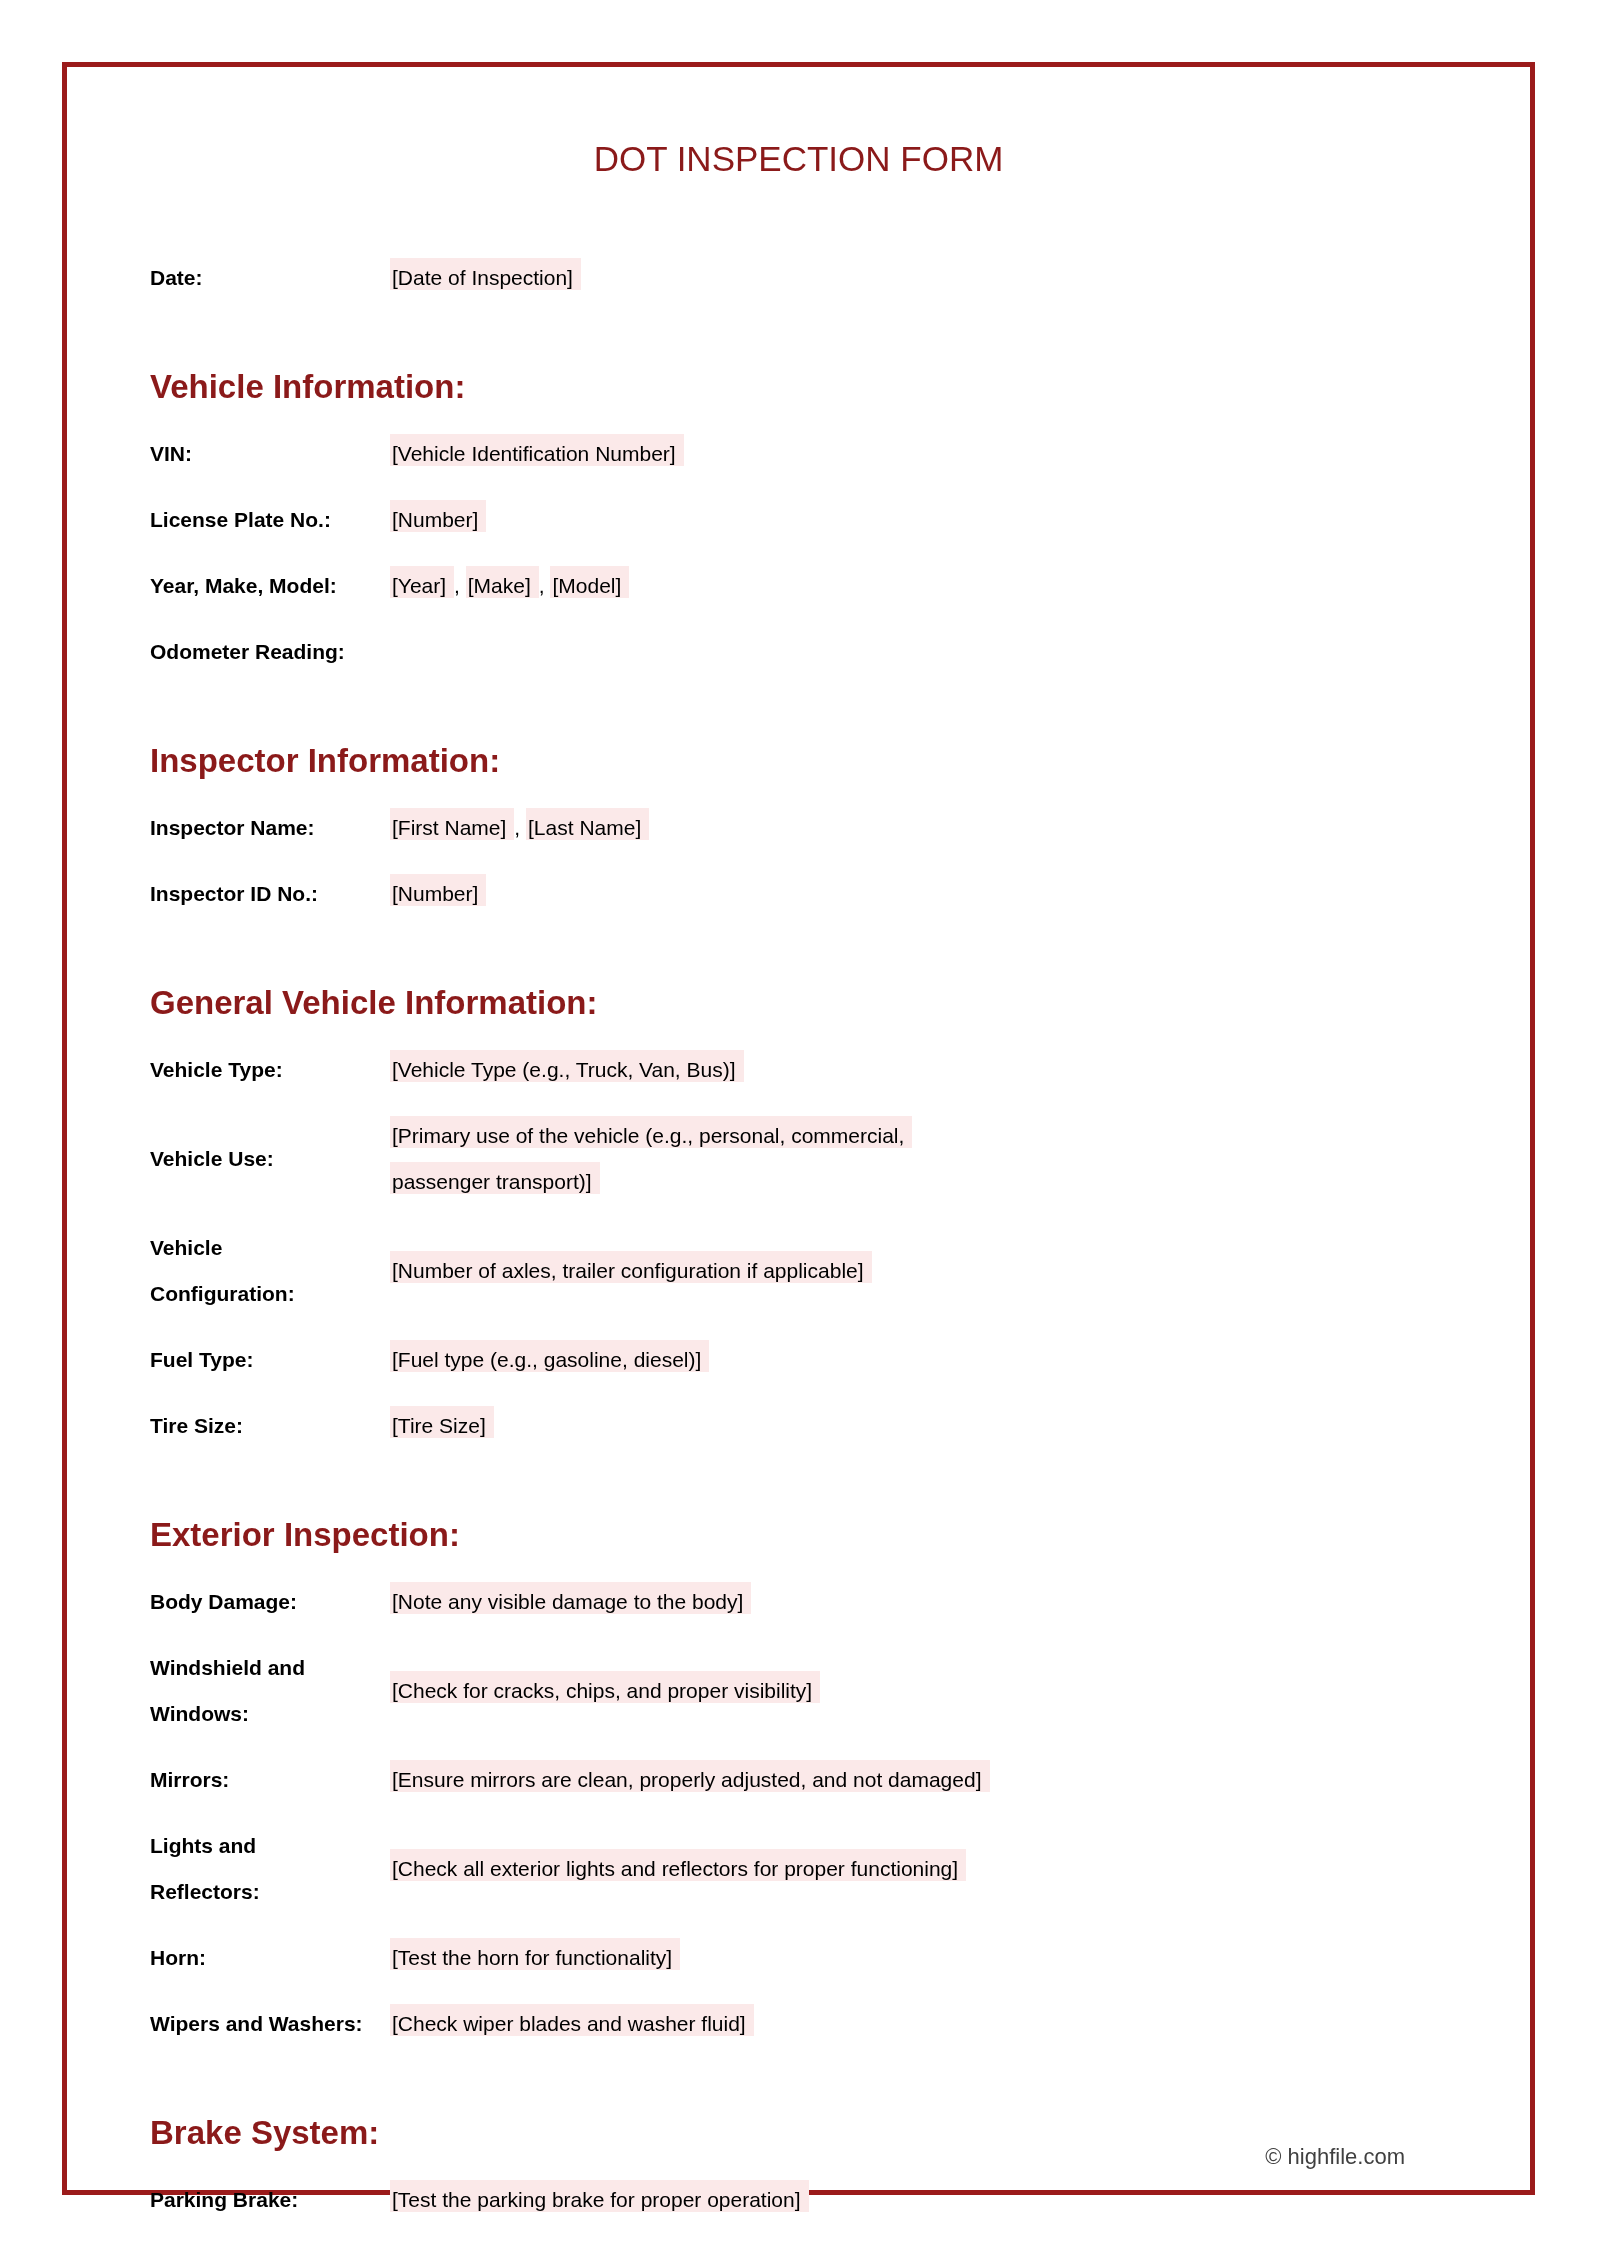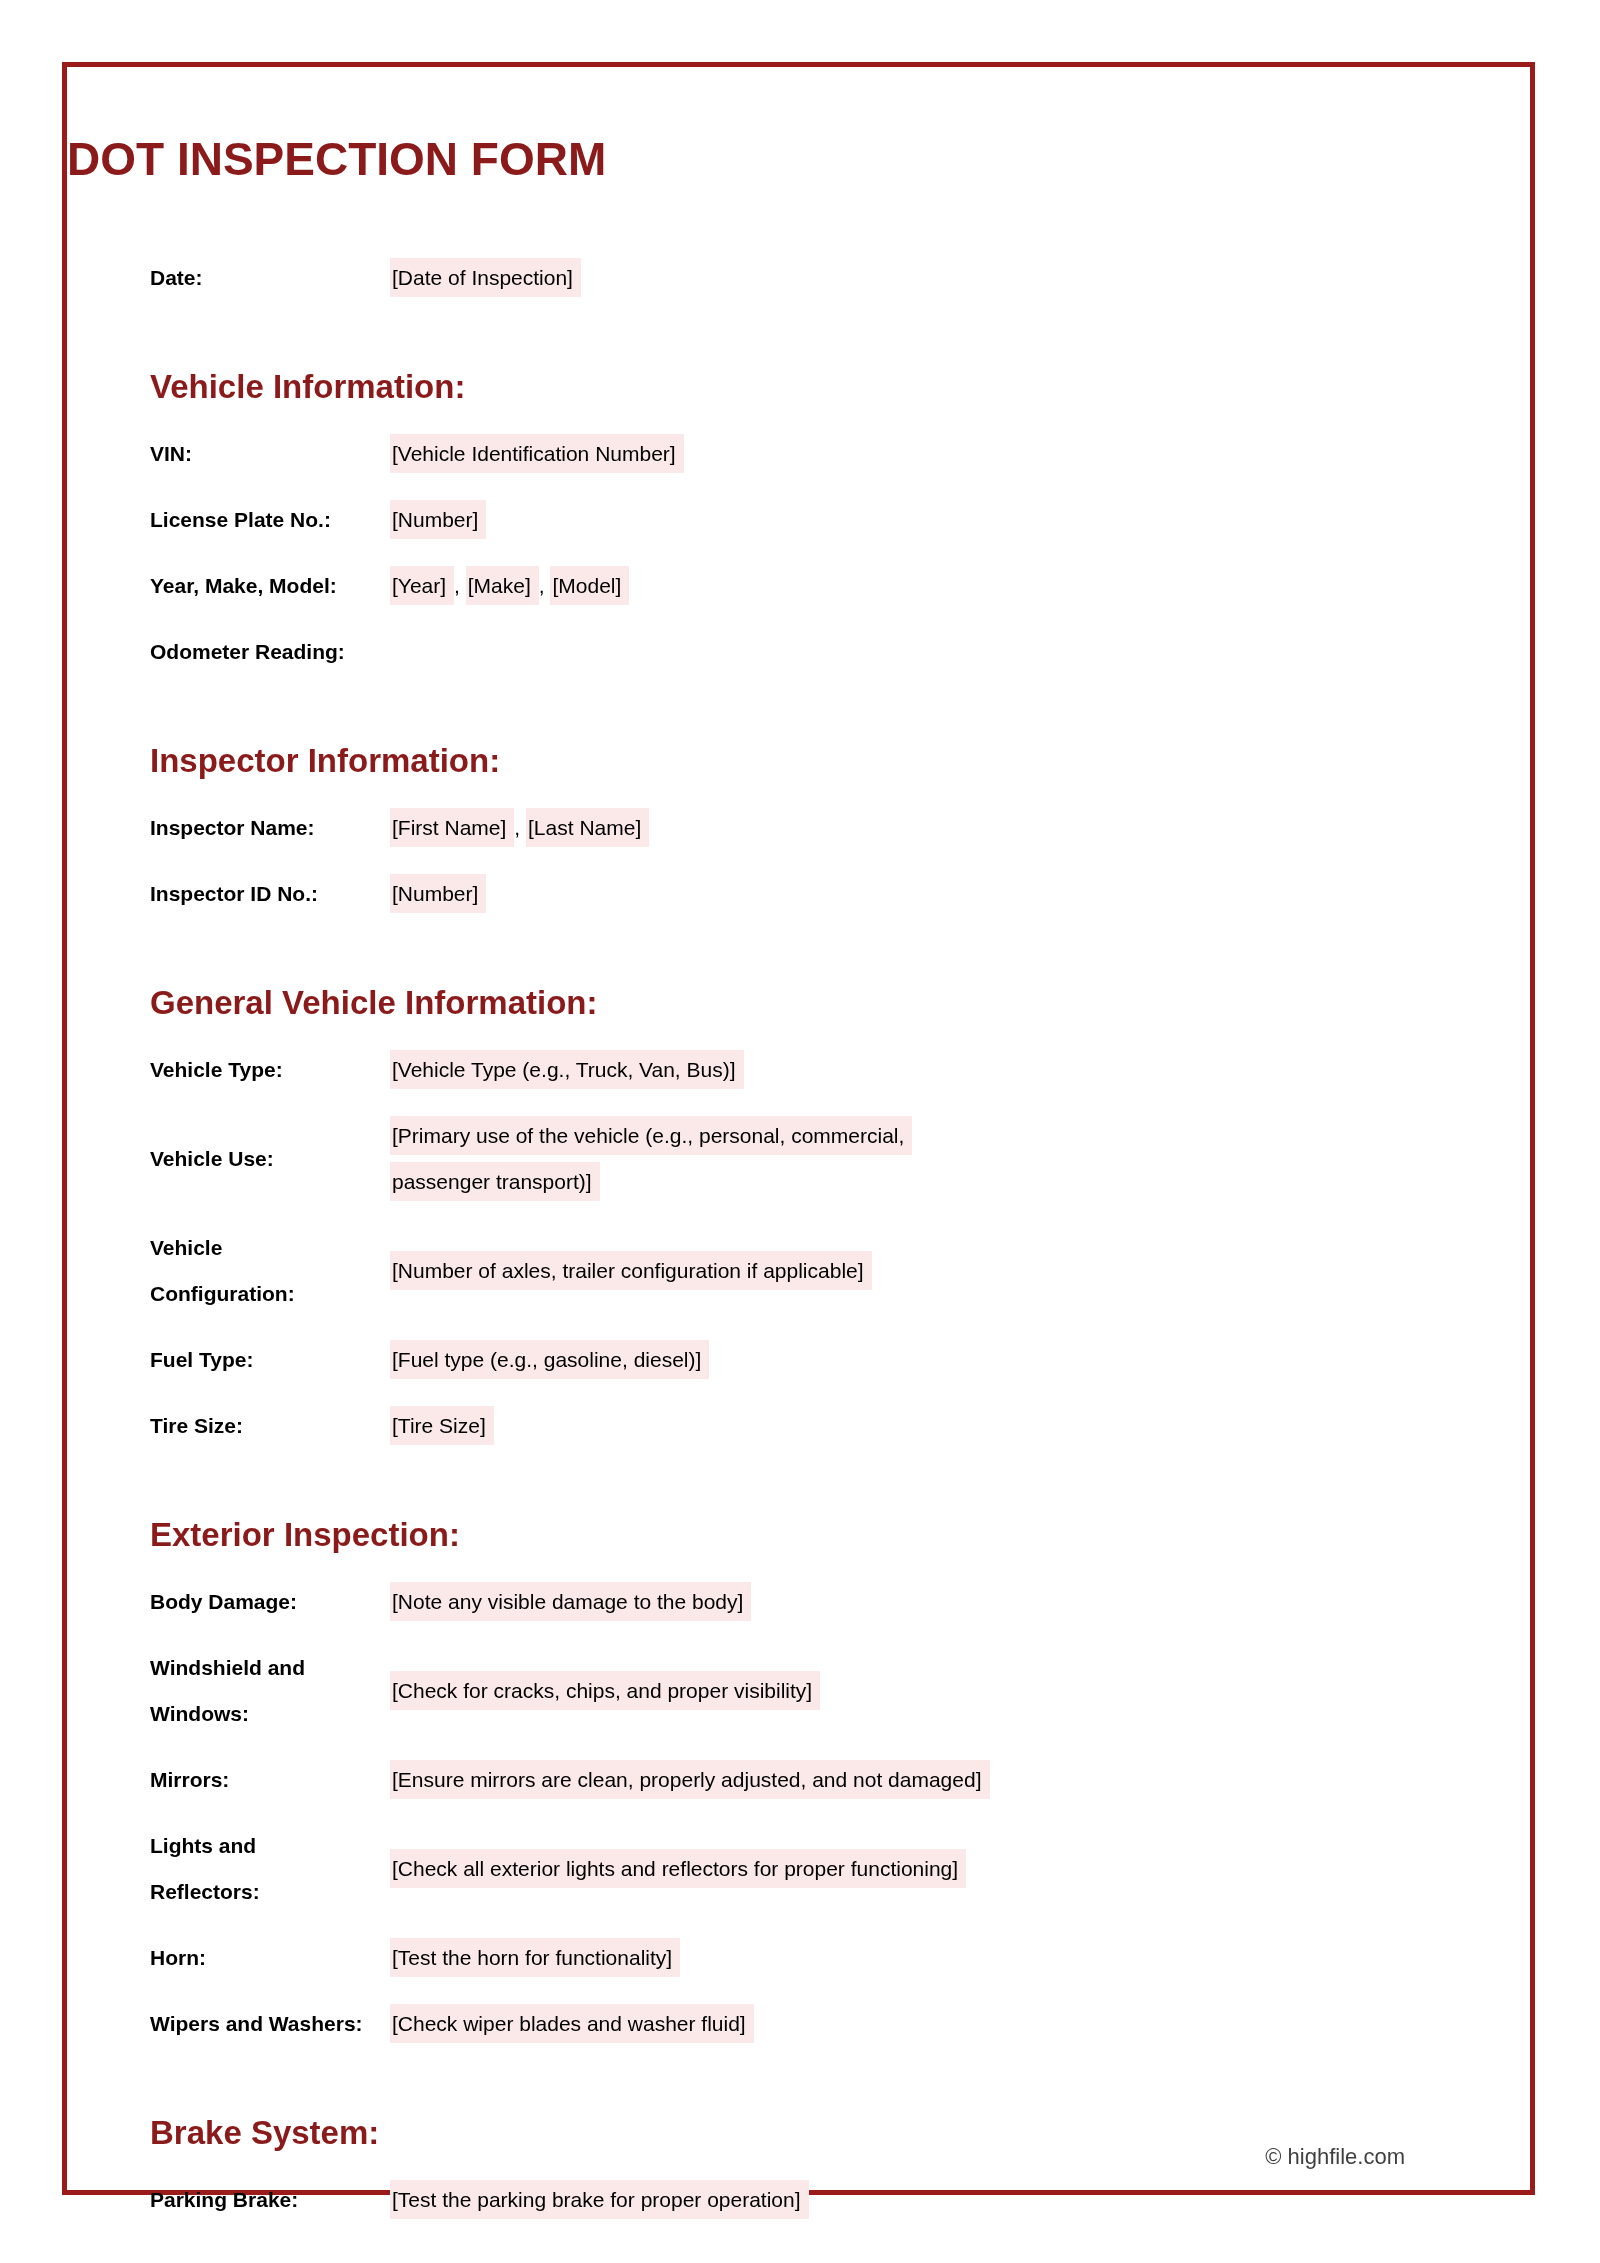--- a/index.html
+++ b/index.html
@@ -19,23 +19,23 @@
     width: 1473px;
     height: 2133px;
     border: 5px solid var(--border-red, #9B1B1B);
     background: #ffffff;
   }
   .content {
     padding: 0 55px 0 83px;
   }
   .title {
     margin: 64px 0 0 0;
-    text-align: left;
-    font-size: 46px;
-    font-weight: bold;
+    text-align: center;
+    font-size: 35px;
+    font-weight: normal;
     color: var(--accent, #8B1A1A);
     line-height: 56px;
   }
   .date-wrap { margin-top: 68px; }
   .row {
     display: flex;
     align-items: center;
     margin-bottom: 20px;
   }
   .label {
@@ -46,21 +46,21 @@
     font-weight: bold;
     line-height: 46px;
   }
   .value {
     width: 600px;
     font-size: 21px;
     line-height: 46px;
   }
   .hl {
     background: var(--highlight, #FBE9E9);
-    padding: 8px 8px 8px 2px;
+    padding: 8px 8px 1px 2px;
     box-decoration-break: clone;
     text-align: center;
     -webkit-box-decoration-break: clone;
   }
   .section-heading {
     margin: 68px 0 26px 0;
     font-size: 33px;
     font-weight: bold;
     color: var(--accent, #8B1A1A);
     line-height: 36px;

